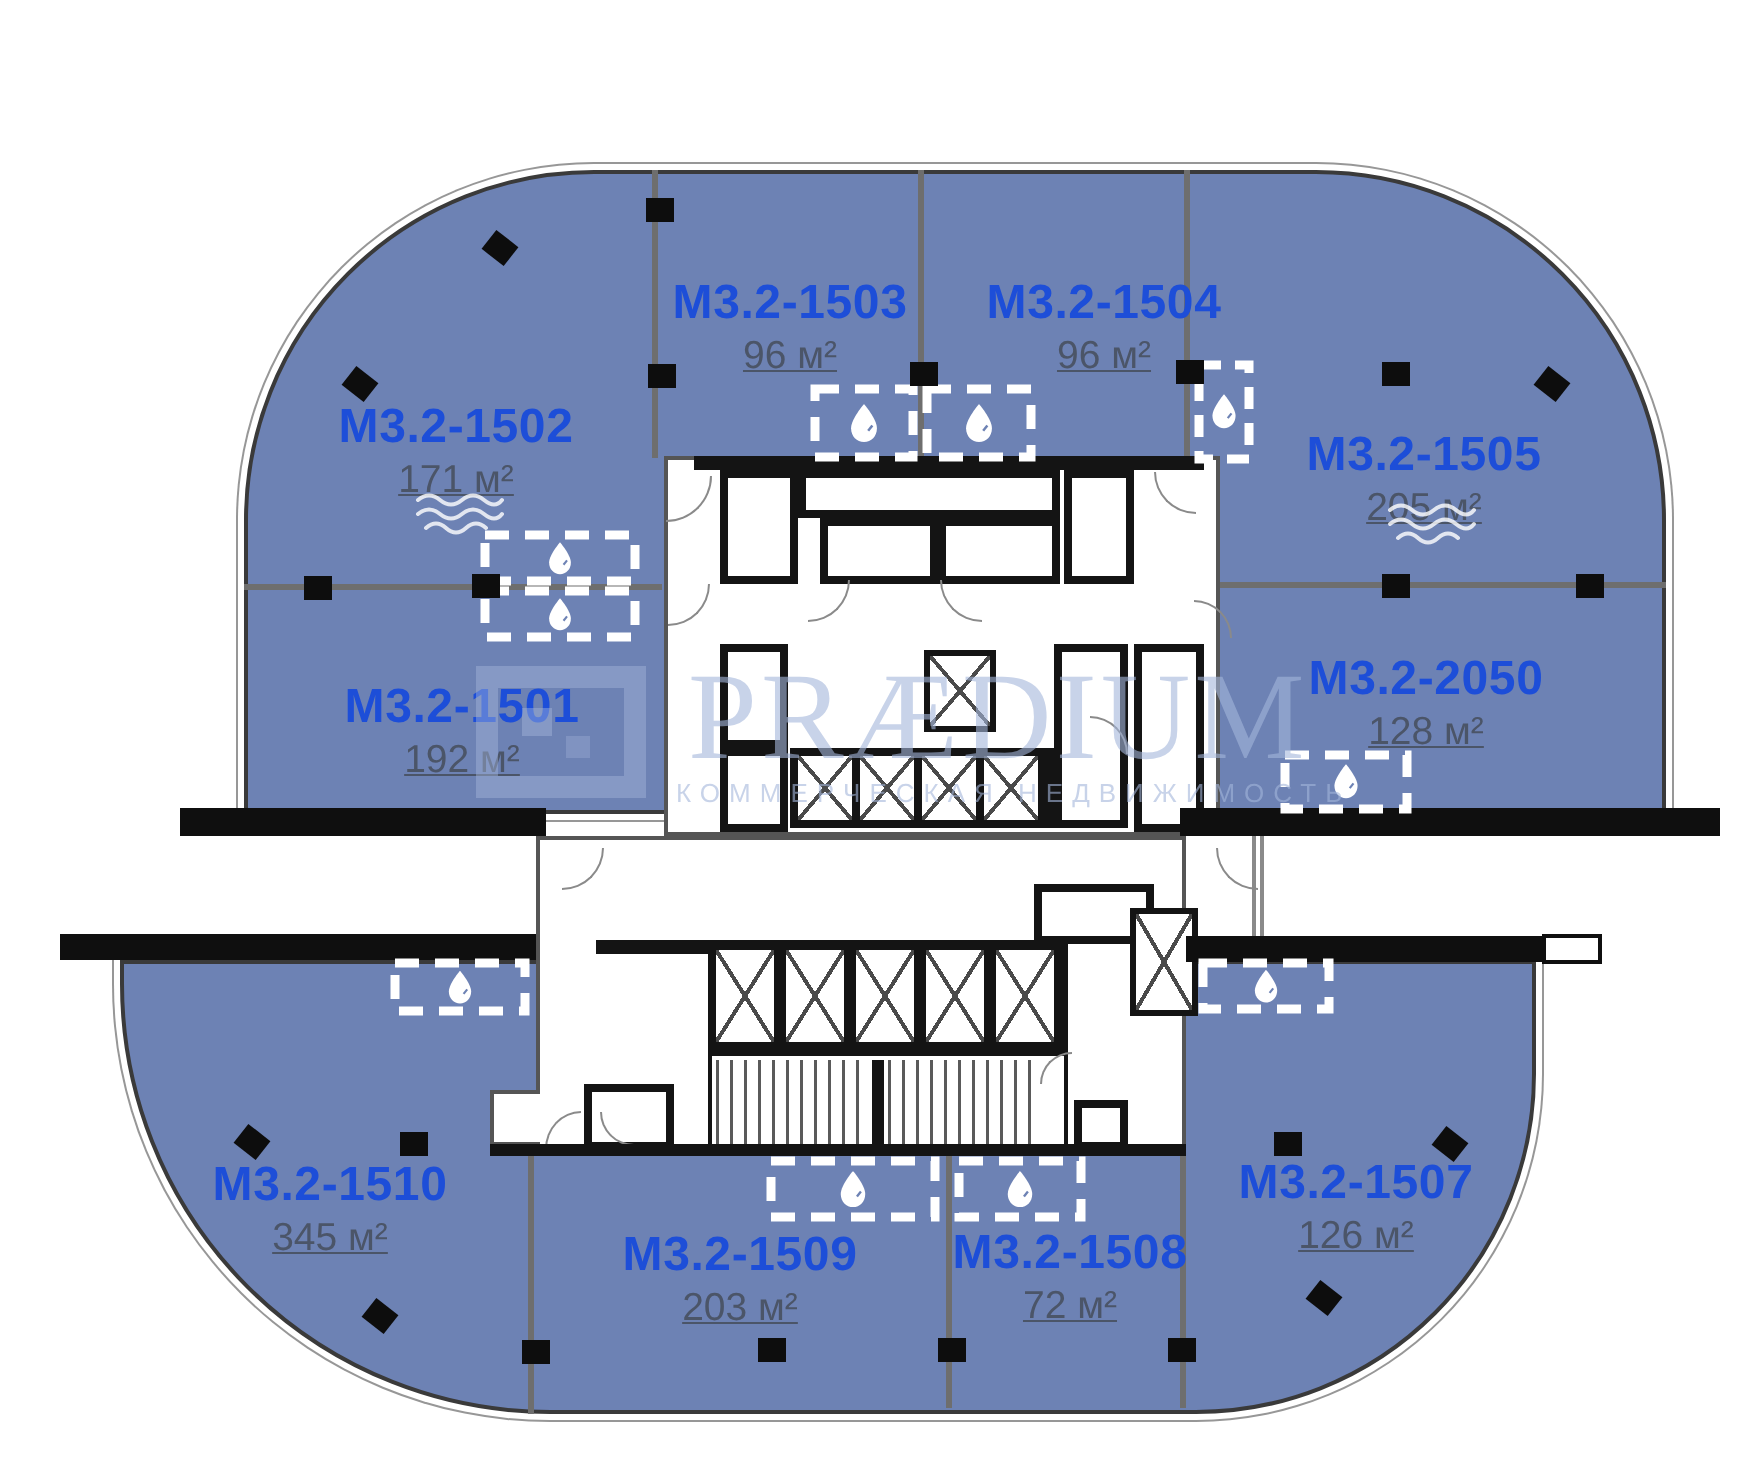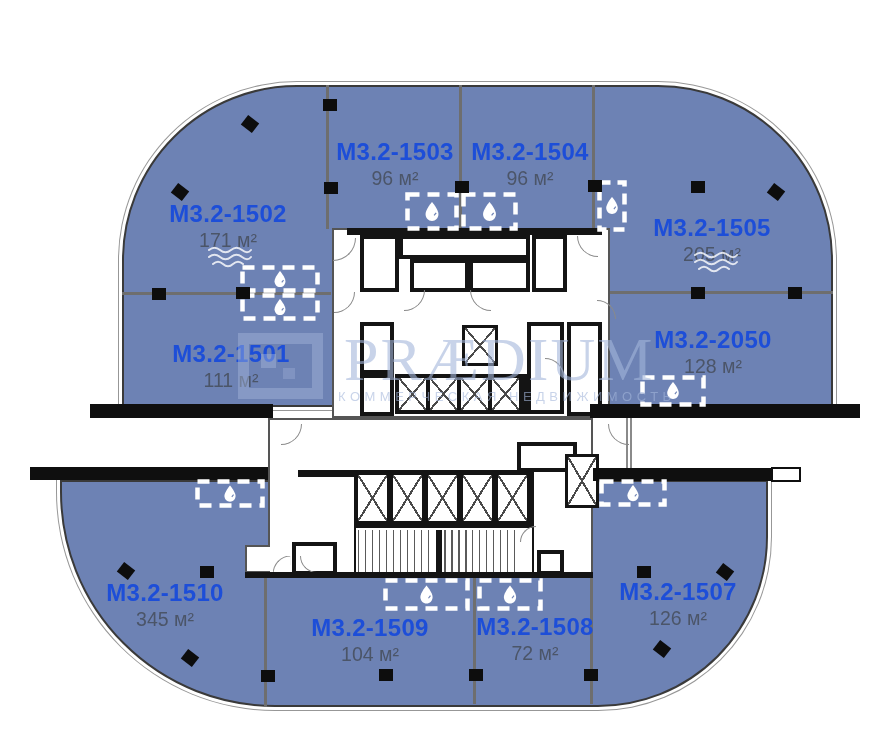--- a/index.html
+++ b/index.html
@@ -39,21 +39,21 @@
   
   .col{position:absolute;width:14px;height:12px;background:#0d0d0d;z-index:12;}
   .col.d{transform:rotate(38deg);}
   
   .wet{position:absolute;z-index:9;display:block;}
   
   .waves{position:absolute;z-index:11;}
   
   .unit{position:absolute;transform:translateX(-50%);text-align:center;z-index:10;white-space:nowrap;}
   .unit .code{font-weight:700;font-size:24px;letter-spacing:0.3px;color:#1d4ed8;}
-  .unit .area{font-weight:400;font-size:19.5px;color:#3f444c;opacity:0.72;margin-top:1px;}
+  .unit .area{font-weight:400;font-size:19.5px;color:#3f444c;opacity:0.72;margin-top:1px;text-decoration:underline;}
   
   .wm{z-index:50;pointer-events:none;}
   .wm-title{position:absolute;left:344px;top:324px;font-family:"Liberation Serif",serif;
             font-size:62px;letter-spacing:2px;color:var(--wm);z-index:50;}
   .wm-sub{position:absolute;left:338px;top:389px;font-size:13px;letter-spacing:4.5px;
           color:var(--wm);z-index:50;}
   .wm-logo{position:absolute;left:238px;top:333px;width:85px;height:66px;
            border:11px solid rgba(164,181,218,0.45);z-index:50;box-sizing:border-box;}
   .wm-logo .sq1{position:absolute;left:12px;top:10px;width:15px;height:14px;background:rgba(164,181,218,0.45);}
   .wm-logo .sq2{position:absolute;left:34px;top:24px;width:12px;height:11px;background:rgba(164,181,218,0.35);}
@@ -249,43 +249,43 @@
   <div class="col d" style="left:655px;top:643px;"></div>
 
   <div class="unit" style="left:228px;top:200px;">
     <div class="code">М3.2-1502</div>
     <div class="area">171 м²</div>
   </div>
   <div class="unit" style="left:395px;top:138px;">
     <div class="code">М3.2-1503</div>
     <div class="area">96 м²</div>
   </div>
-  <div class="unit" style="left:530px;top:138px;">
+  <div class="unit" style="left:552px;top:138px;">
     <div class="code">М3.2-1504</div>
     <div class="area">96 м²</div>
   </div>
   <div class="unit" style="left:712px;top:214px;">
     <div class="code">М3.2-1505</div>
     <div class="area">205 м²</div>
   </div>
   <div class="unit" style="left:713px;top:326px;">
     <div class="code">М3.2-2050</div>
     <div class="area">128 м²</div>
   </div>
   <div class="unit" style="left:231px;top:340px;">
     <div class="code">М3.2-1501</div>
-    <div class="area">111 м²</div>
+    <div class="area">192 м²</div>
   </div>
   <div class="unit" style="left:165px;top:579px;">
     <div class="code">М3.2-1510</div>
     <div class="area">345 м²</div>
   </div>
   <div class="unit" style="left:370px;top:614px;">
     <div class="code">М3.2-1509</div>
-    <div class="area">104 м²</div>
+    <div class="area">203 м²</div>
   </div>
   <div class="unit" style="left:535px;top:613px;">
     <div class="code">М3.2-1508</div>
     <div class="area">72 м²</div>
   </div>
   <div class="unit" style="left:678px;top:578px;">
     <div class="code">М3.2-1507</div>
     <div class="area">126 м²</div>
   </div>
 

